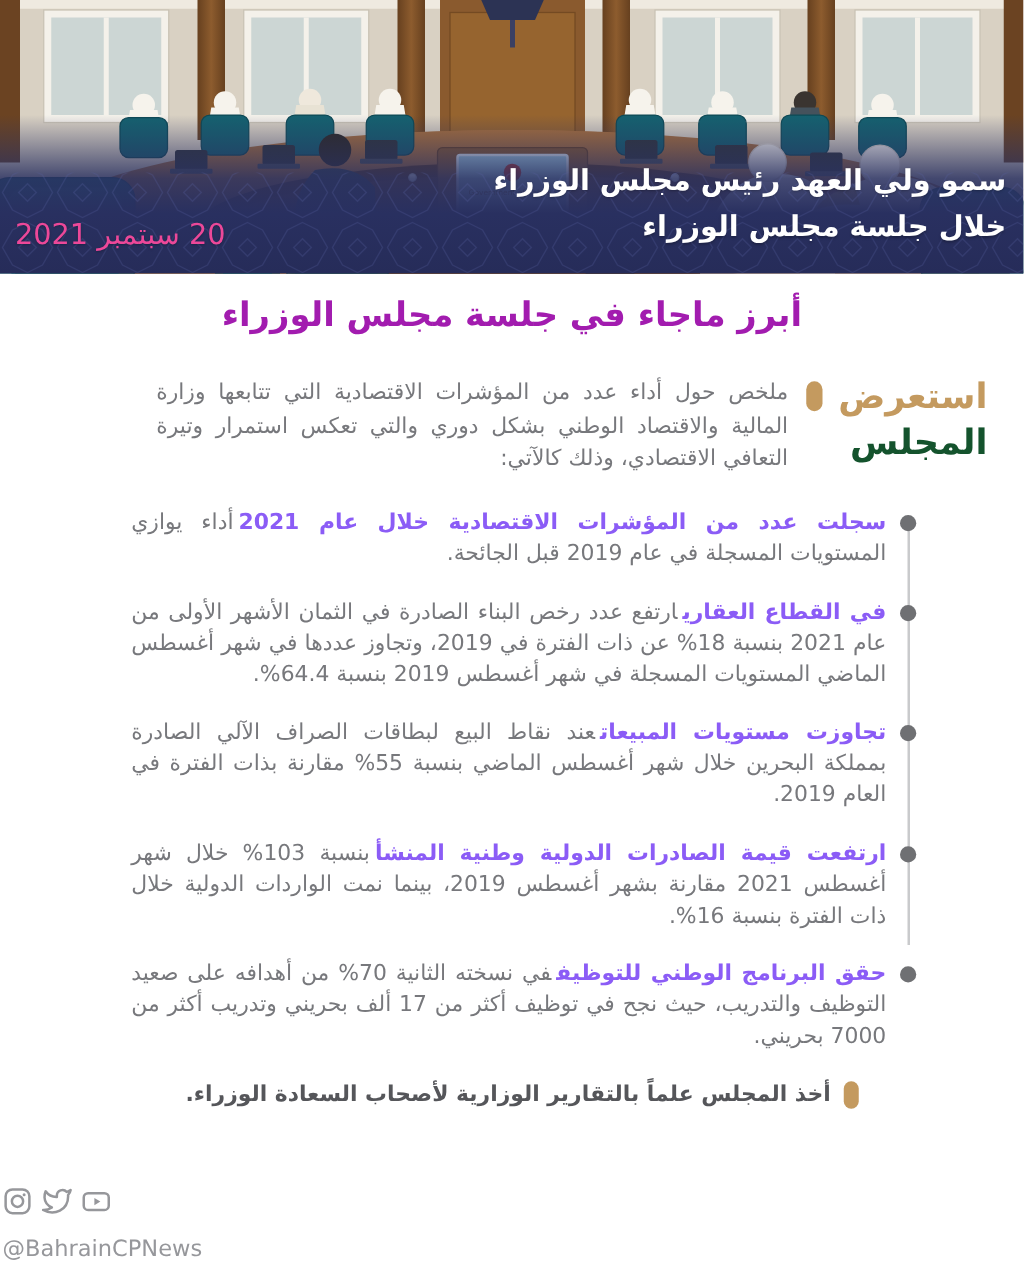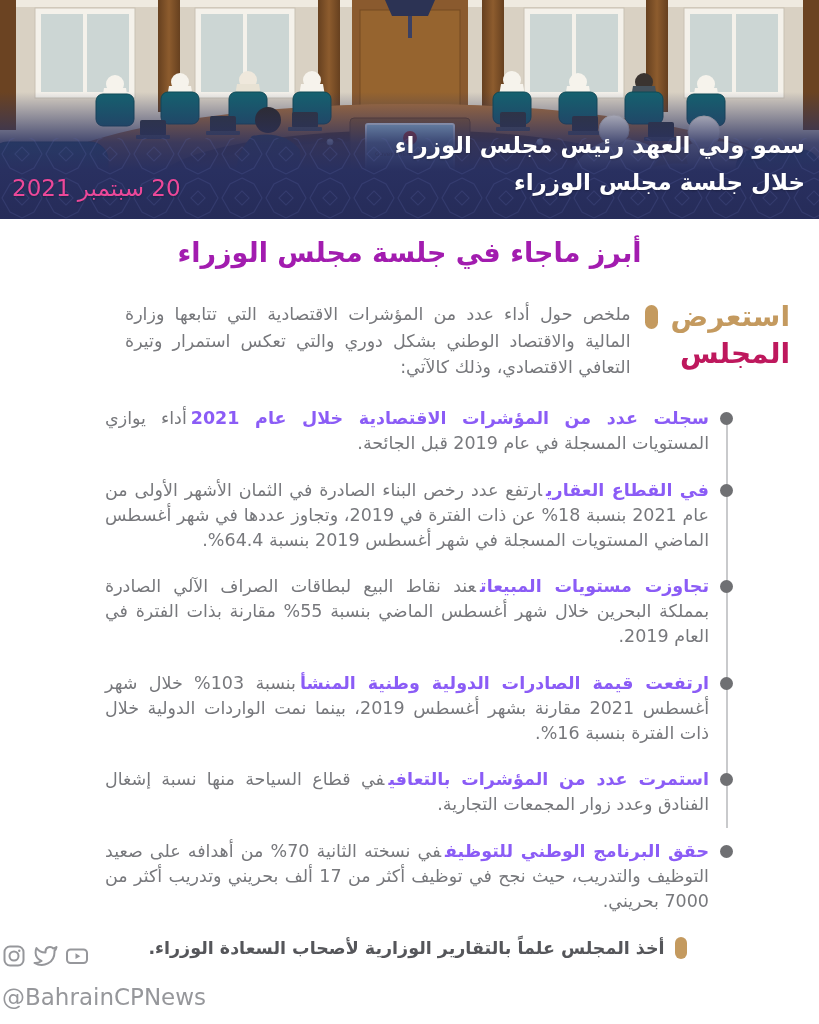--- a/index.html
+++ b/index.html
@@ -23,21 +23,21 @@
   .title{
     margin:18px 0 0 0;text-align:center;color:#a21caf;font-weight:bold;
     font-size:27px;line-height:1.2;
   }
   .intro{display:flex;align-items:flex-start;margin:30px 29px 0 125px;}
   .intro-heading{
     flex:0 0 auto;min-width:92px;text-align:right;font-weight:bold;
     font-size:28px;line-height:1.3;
   }
   .intro-heading .gold{color:#c49a5f;}
-  .intro-heading .gray{color:#be185d;}
+  .intro-heading .gray{color:#14532d;}
   .pill{
     flex:0 0 auto;width:13px;height:24px;border-radius:7px;background:#c49a5f;
     margin:6px 13px 0 14px;
   }
   .intro-text{
     flex:1 1 auto;margin:2px 0 0 0;color:#77787c;font-size:17.5px;
     line-height:1.5;text-align:justify;
   }
   
   .bullets{position:relative;list-style:none;margin:26px 86px 0 105px;padding:0;}
@@ -61,21 +61,21 @@
     margin:0;color:#55565a;font-weight:bold;font-size:17.5px;line-height:1.4;
     text-align:center;
   }
   
   .social{
     position:absolute;left:38px;bottom:14px;direction:ltr;text-align:left;
     color:#96979b;
   }
   .social .icons{display:flex;gap:7px;align-items:center;}
   .social svg{display:block;}
-  .handle{margin-top:16px;font-size:23px;color:#96979b;}
+  .handle{margin-top:16px;font-size:18px;color:#96979b;}
 </style>
 </head>
 <body>
 
 <div class="page">
 
   <header class="photo">
     <svg class="scene" viewBox="0 0 819 219" preserveAspectRatio="none" aria-hidden="true">
       <defs>
         <linearGradient id="ovl" x1="0" y1="0" x2="0" y2="1">
@@ -284,24 +284,20 @@
       <li class="bullet">
         <span class="dot"></span>
         <p class="btext"><b>تجاوزت مستويات المبيعات</b><span>عند نقاط البيع لبطاقات الصراف الآلي الصادرة بمملكة البحرين خلال شهر أغسطس الماضي بنسبة 55% مقارنة بذات الفترة في العام 2019.</span></p>
       </li>
       <li class="bullet">
         <span class="dot"></span>
         <p class="btext"><b>ارتفعت قيمة الصادرات الدولية وطنية المنشأ</b><span>بنسبة 103% خلال شهر أغسطس 2021 مقارنة بشهر أغسطس 2019، بينما نمت الواردات الدولية خلال ذات الفترة بنسبة 16%.</span></p>
       </li>
       <li class="bullet">
         <span class="dot"></span>
-        <p class="btext"><b>استمرت عدد من المؤشرات بالتعافي</b><span>في قطاع السياحة منها نسبة إشغال الفنادق وعدد زوار المجمعات التجارية.</span></p>
-      </li>
-      <li class="bullet">
-        <span class="dot"></span>
         <p class="btext"><b>حقق البرنامج الوطني للتوظيف</b><span>في نسخته الثانية 70% من أهدافه على صعيد التوظيف والتدريب، حيث نجح في توظيف أكثر من 17 ألف بحريني وتدريب أكثر من 7000 بحريني.</span></p>
       </li>
     </ul>
 
     <div class="note">
       <span class="pill"></span>
       <p class="note-text">أخذ المجلس علماً بالتقارير الوزارية لأصحاب السعادة الوزراء.</p>
     </div>
   </main>
 

